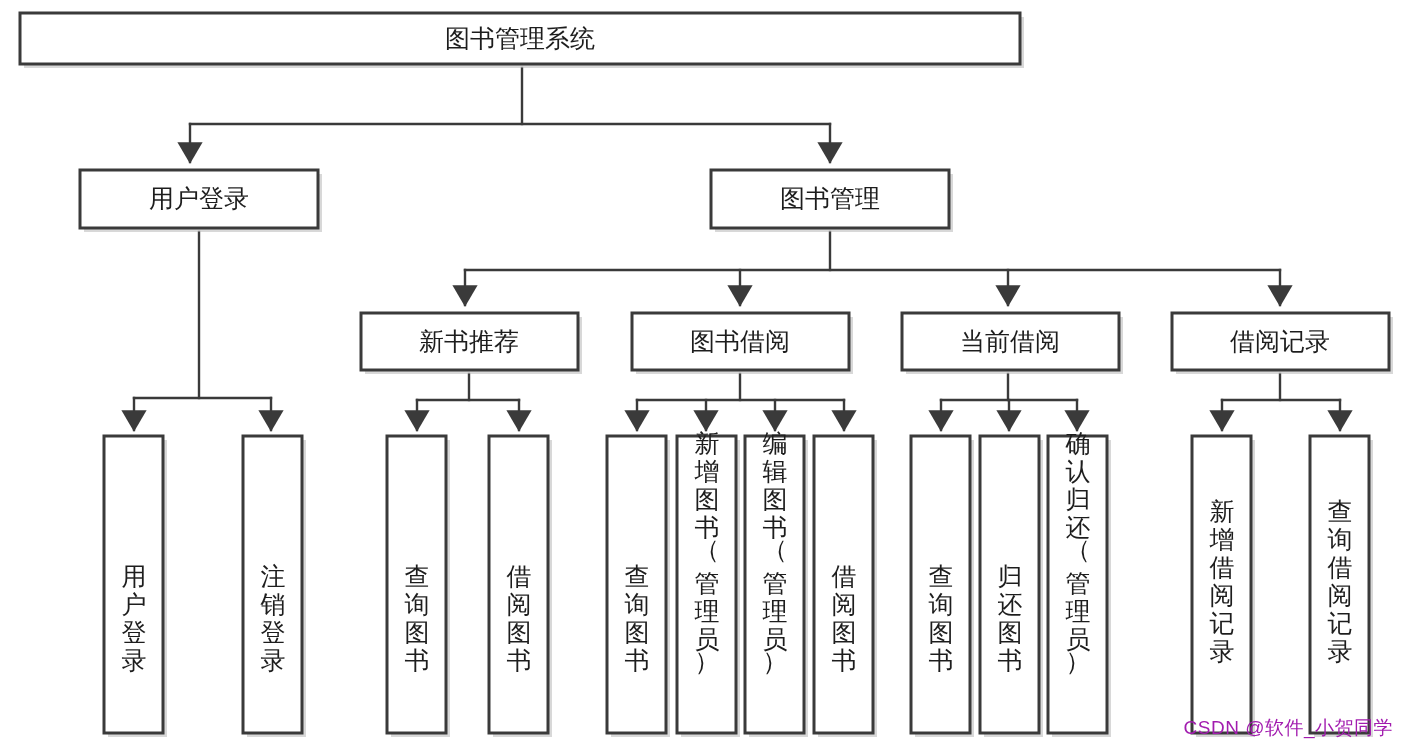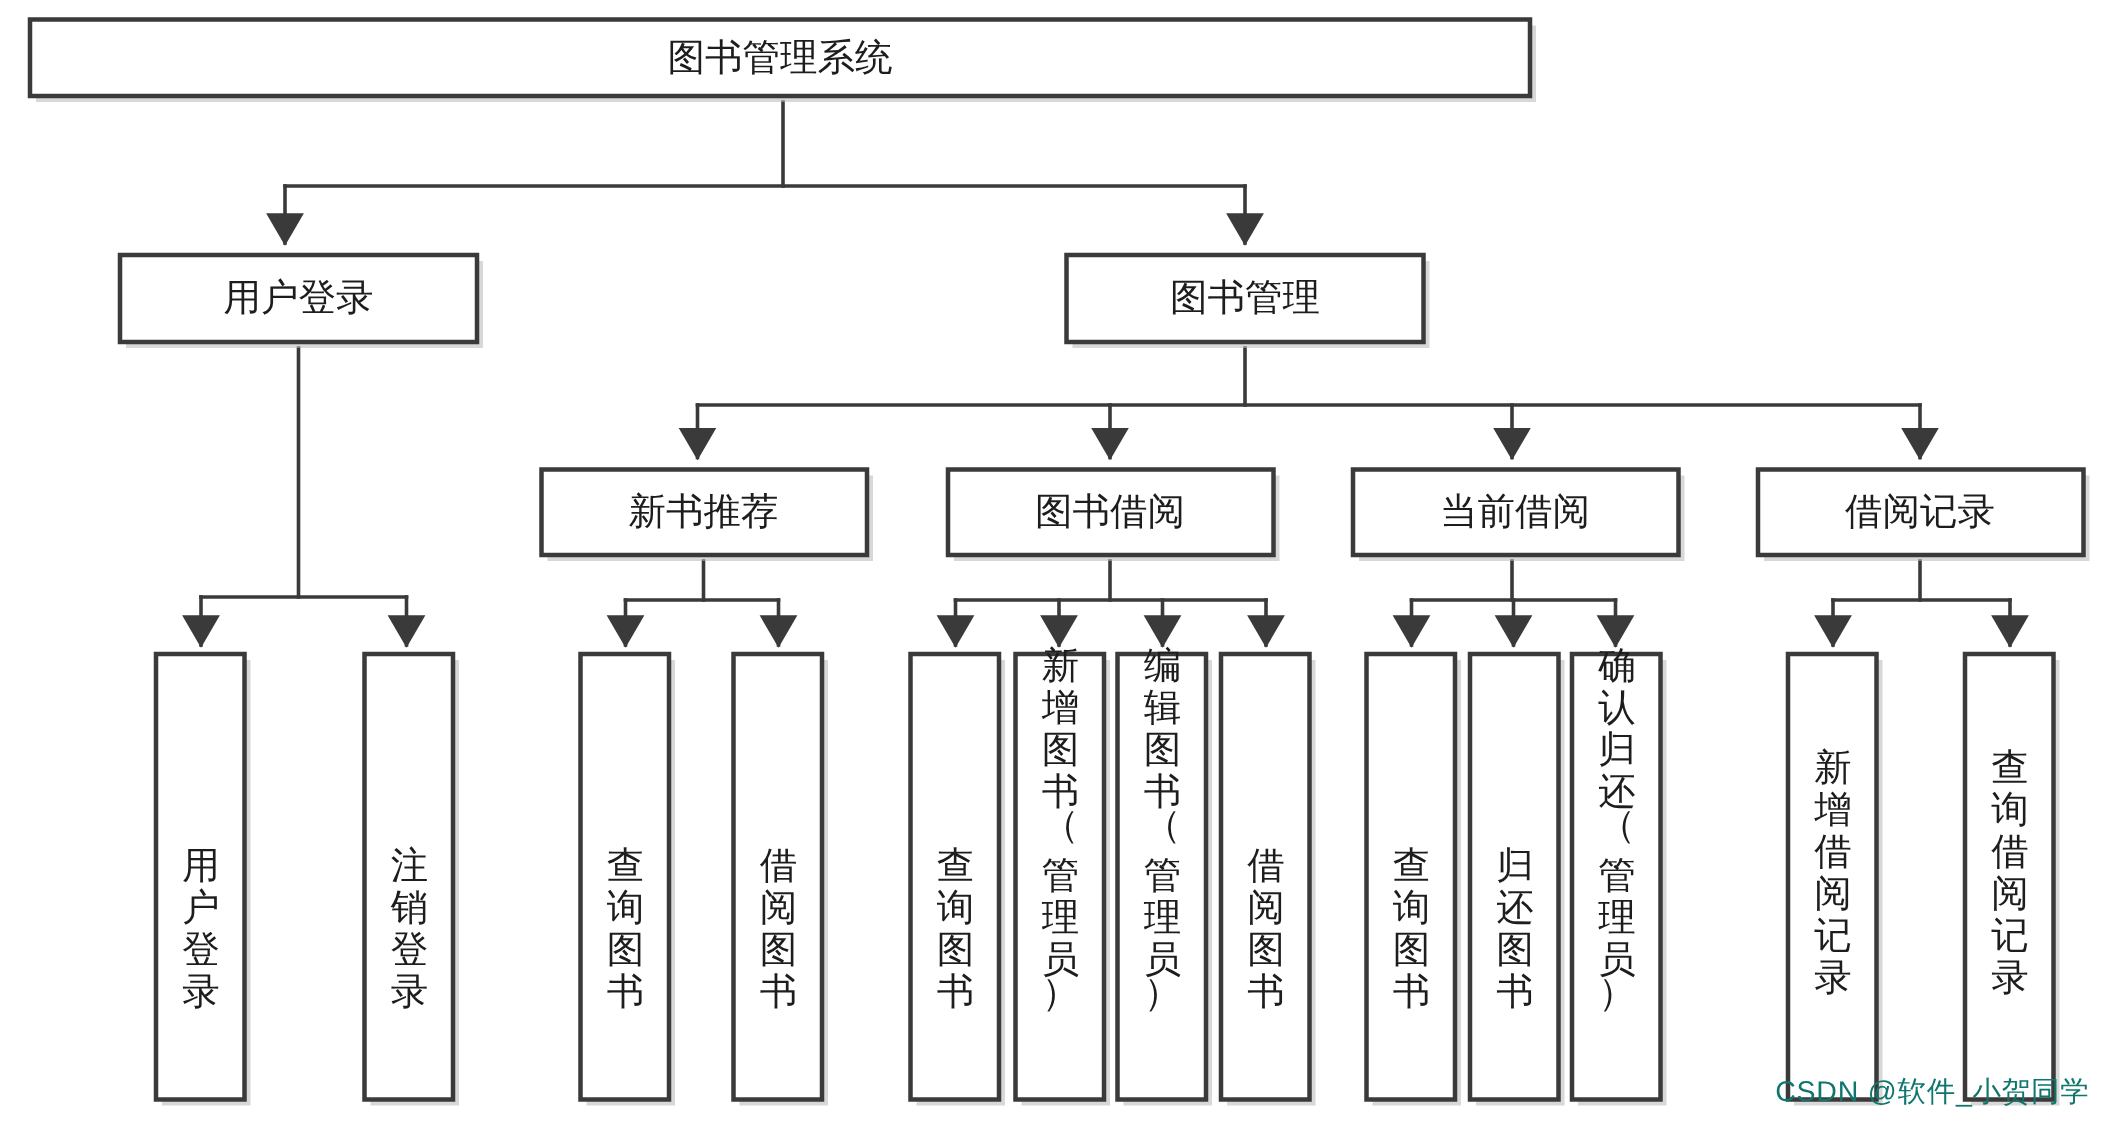--- a/index.html
+++ b/index.html
@@ -50,21 +50,21 @@
     font-size: 25px;
     fill: #1d1d1d;
     text-anchor: middle;
   }
   .watermark {
     position: absolute;
     right: 12px;
     bottom: 6px;
     font-family: "Liberation Sans", "DejaVu Sans", sans-serif;
     font-size: 19px;
-    color: #0f766e;
+    color: #a21caf;
     letter-spacing: 0.5px;
     white-space: nowrap;
     pointer-events: none;
   }
 </style>
 </head>
 <body>
 
 <svg id="canvas" viewBox="0 0 1405 747">
 

